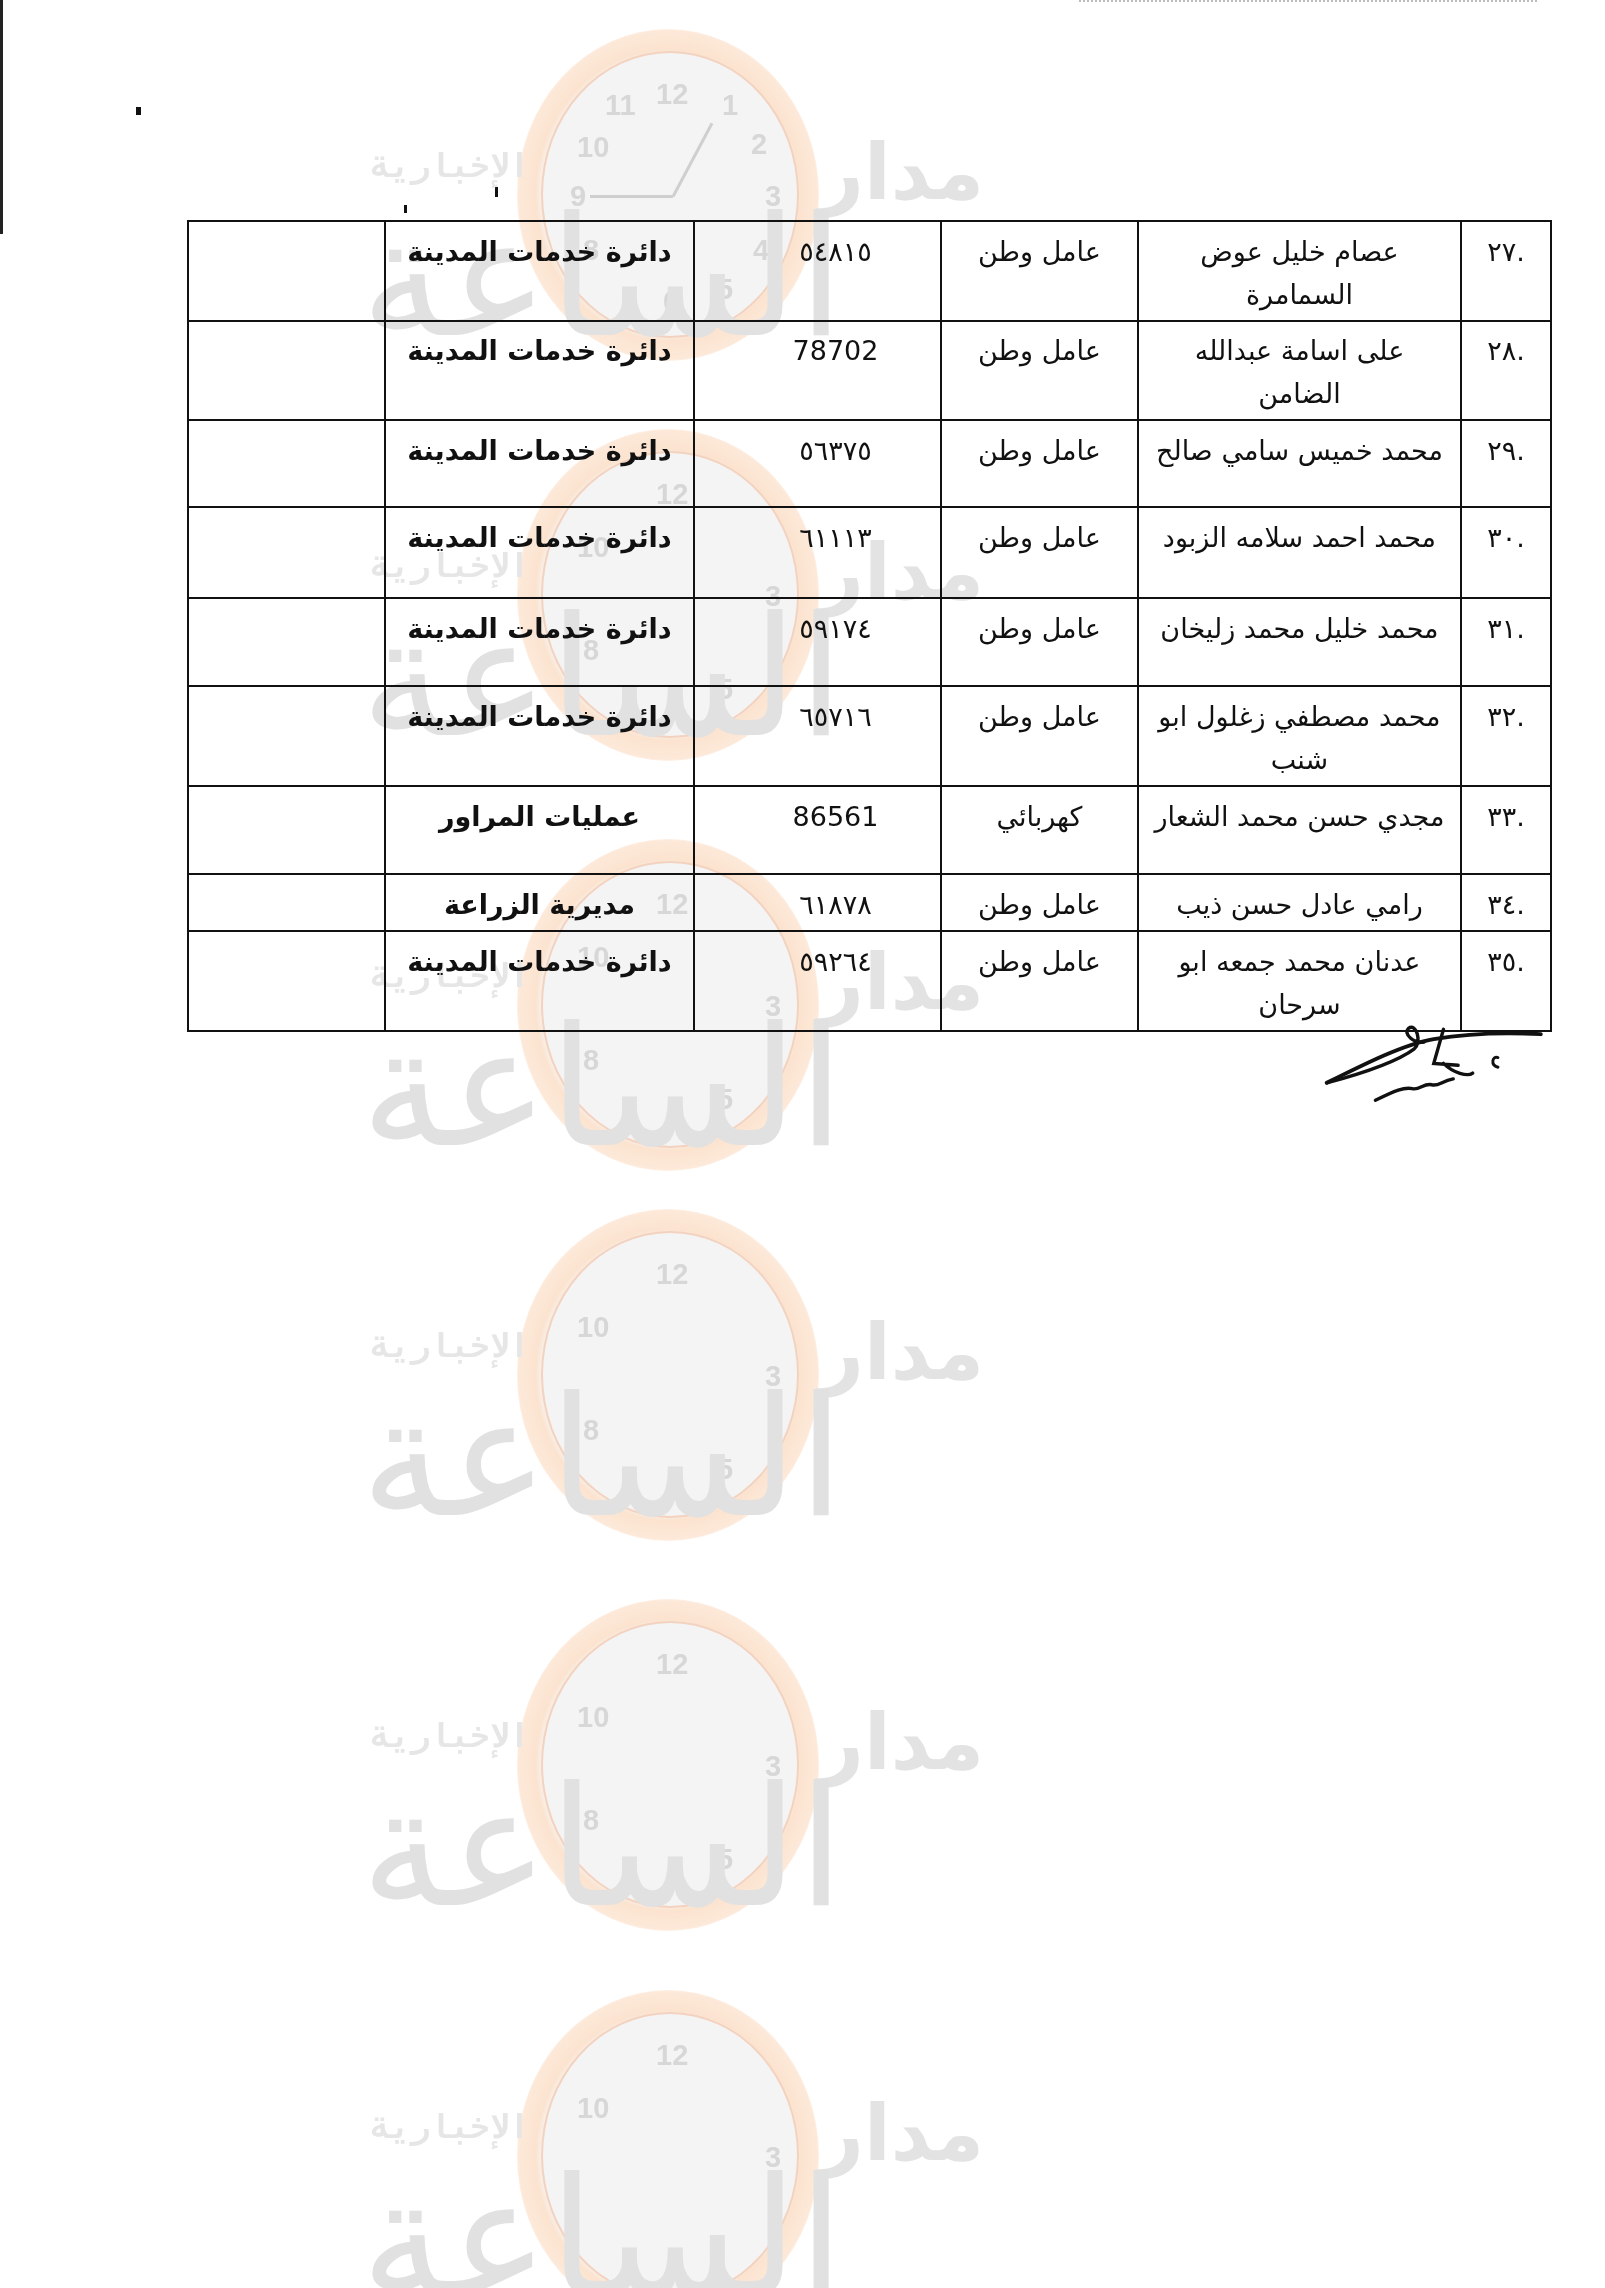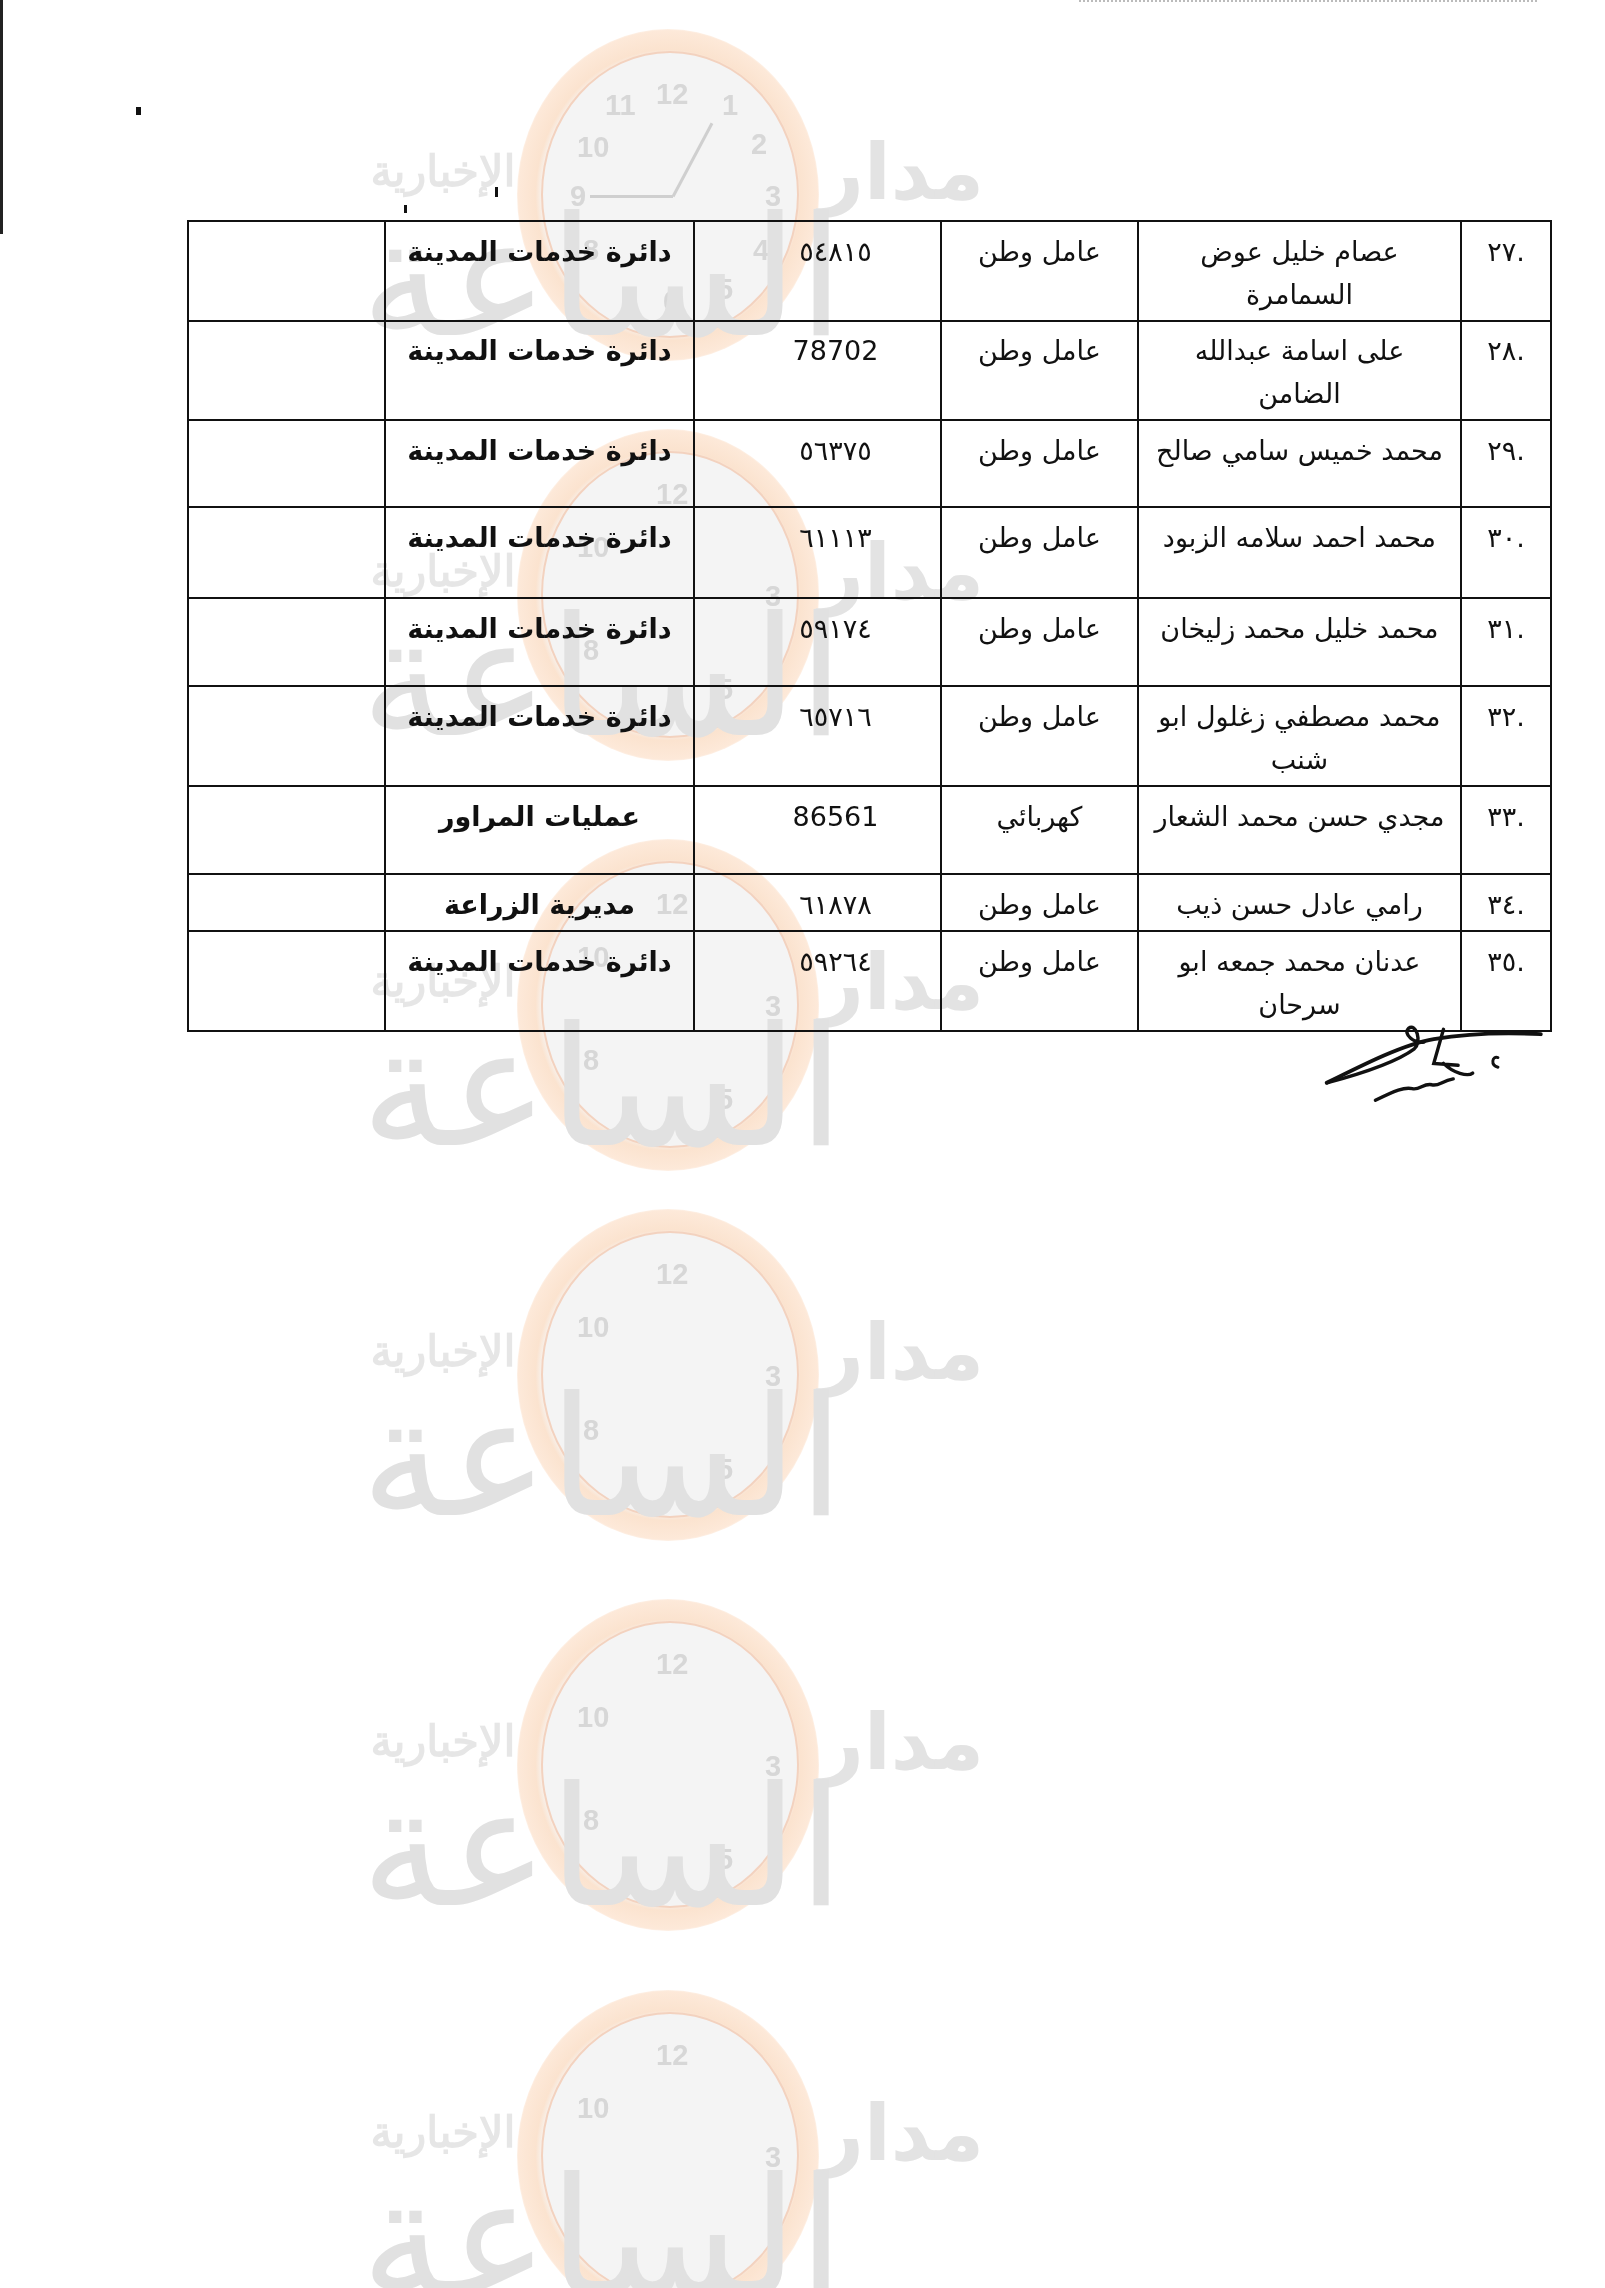--- a/index.html
+++ b/index.html
@@ -16,21 +16,21 @@
   .wm .clock-ring {
     position: absolute; left: 166px; top: 0px; width: 302px; height: 332px; border-radius: 50%;
     background: radial-gradient(ellipse at center, #f6f6f6 58%, #fbe3cf 62%, #fde9d9 70%, rgba(255,255,255,0) 72%);
   }
   .wm .clock-face {
     position: absolute; left: 190px; top: 21.5px; width: 254px; height: 283px; border-radius: 50%;
     background: #f4f4f4; border: 2px solid #f3d2bf;
   }
   .wm .num { position: absolute; font-family: "Liberation Sans", sans-serif; font-weight: bold; color: #d7d7d7; font-size: 29px; }
   .wm .hand { position: absolute; background: #cfcfcf; transform-origin: left center; }
-  .wm .brand-small { position: absolute; left: 19.5px; top: 117px; font-size: 43px; font-weight: bold; color: #e6e6e6; font-family: Liberation Serif, serif; }
+  .wm .brand-small { position: absolute; left: 19.5px; top: 117px; font-size: 33px; font-weight: bold; color: #e6e6e6; font-family: Liberation Mono, monospace; }
   .wm .brand-top { position: absolute; left: 468px; top: 98px; font-size: 78px; font-weight: bold; color: #e3e3e3; font-family: "DejaVu Sans", sans-serif; }
   .wm .brand-big { position: absolute; left: 9.8px; top: 166px; font-size: 166px; line-height: 166px; font-weight: normal; color: #e1e1e1; font-family: "DejaVu Sans", sans-serif; letter-spacing: -5.9px; }
 
   
   table.roster {
     position: absolute; left: 187px; top: 220px; width: 1365px;
     border-collapse: collapse; direction: rtl; z-index: 2; background: transparent;
   }
   table.roster td {
     border: 2px solid #111; vertical-align: top; padding: 7.8px 11.7px 3.9px 11.7px;

